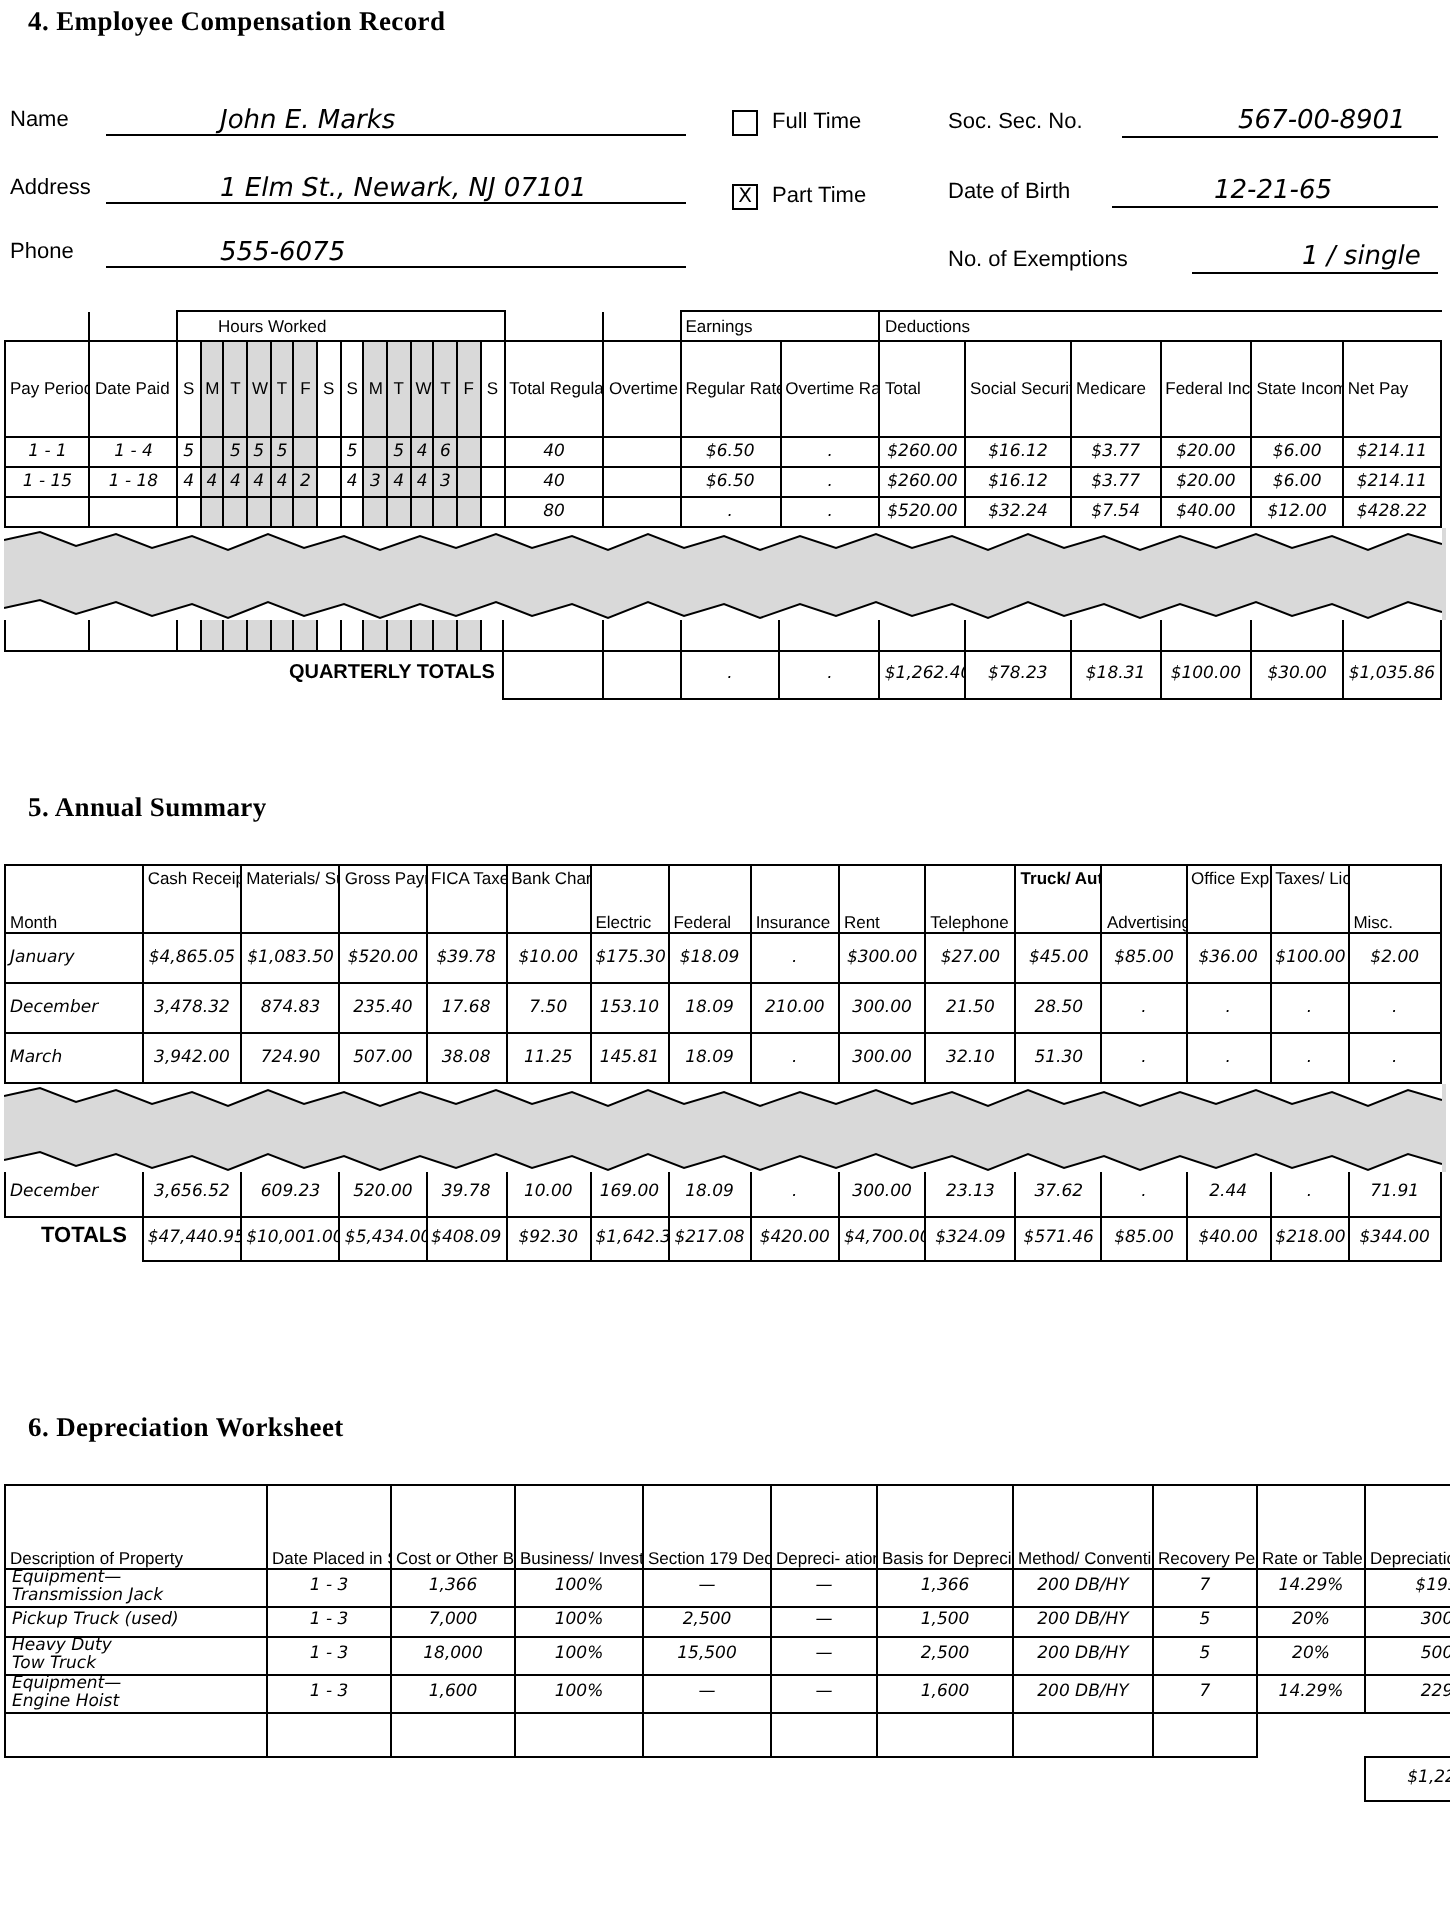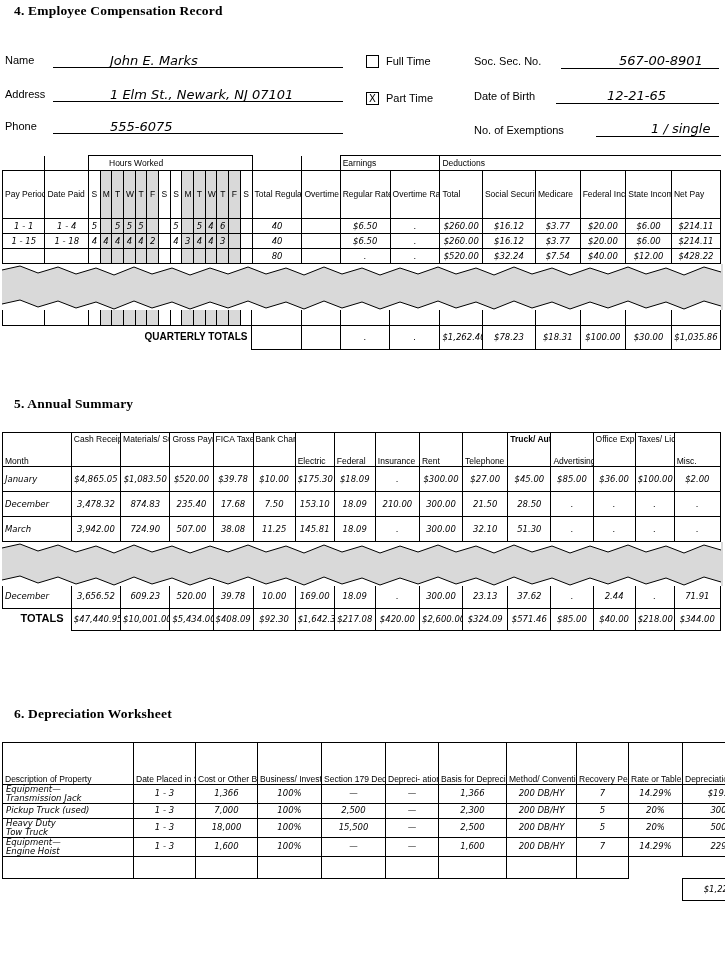--- a/index.html
+++ b/index.html
@@ -566,21 +566,21 @@
         <tr>
           <td style="font-weight:bold;font-size:11px;font-family:'Liberation Sans',sans-serif;height:22px;border-left:none;border-bottom:none;text-align:left;padding-left:18px;">TOTALS</td>
           <td class="data" style="height:22px;">$47,440.95</td>
           <td class="data">$10,001.00</td>
           <td class="data">$5,434.00</td>
           <td class="data">$408.09</td>
           <td class="data">$92.30</td>
           <td class="data">$1,642.37</td>
           <td class="data">$217.08</td>
           <td class="data">$420.00</td>
-          <td class="data">$2,600.00</td>
+          <td class="data">$4,700.00</td>
           <td class="data">$324.09</td>
           <td class="data">$571.46</td>
           <td class="data">$85.00</td>
           <td class="data">$40.00</td>
           <td class="data">$218.00</td>
           <td class="data">$344.00</td>
         </tr>
       </tbody>
         </table>
     </div>
@@ -639,21 +639,21 @@
         <tr>
           <td class="d6 l">
             <span class="twoline">Pickup Truck (used)</span>
             <span class="twoline"></span>
           </td>
           <td class="d6">1 - 3</td>
           <td class="d6">7,000</td>
           <td class="d6">100%</td>
           <td class="d6">2,500</td>
           <td class="d6">—</td>
-          <td class="d6">2,300</td>
+          <td class="d6">1,500</td>
           <td class="d6">200 DB/HY</td>
           <td class="d6">5</td>
           <td class="d6">20%</td>
           <td class="d6">300</td>
         </tr>
 
         <tr>
           <td class="d6 l">
             <span class="twoline">Heavy Duty</span>
             <span class="twoline">Tow Truck</span>

